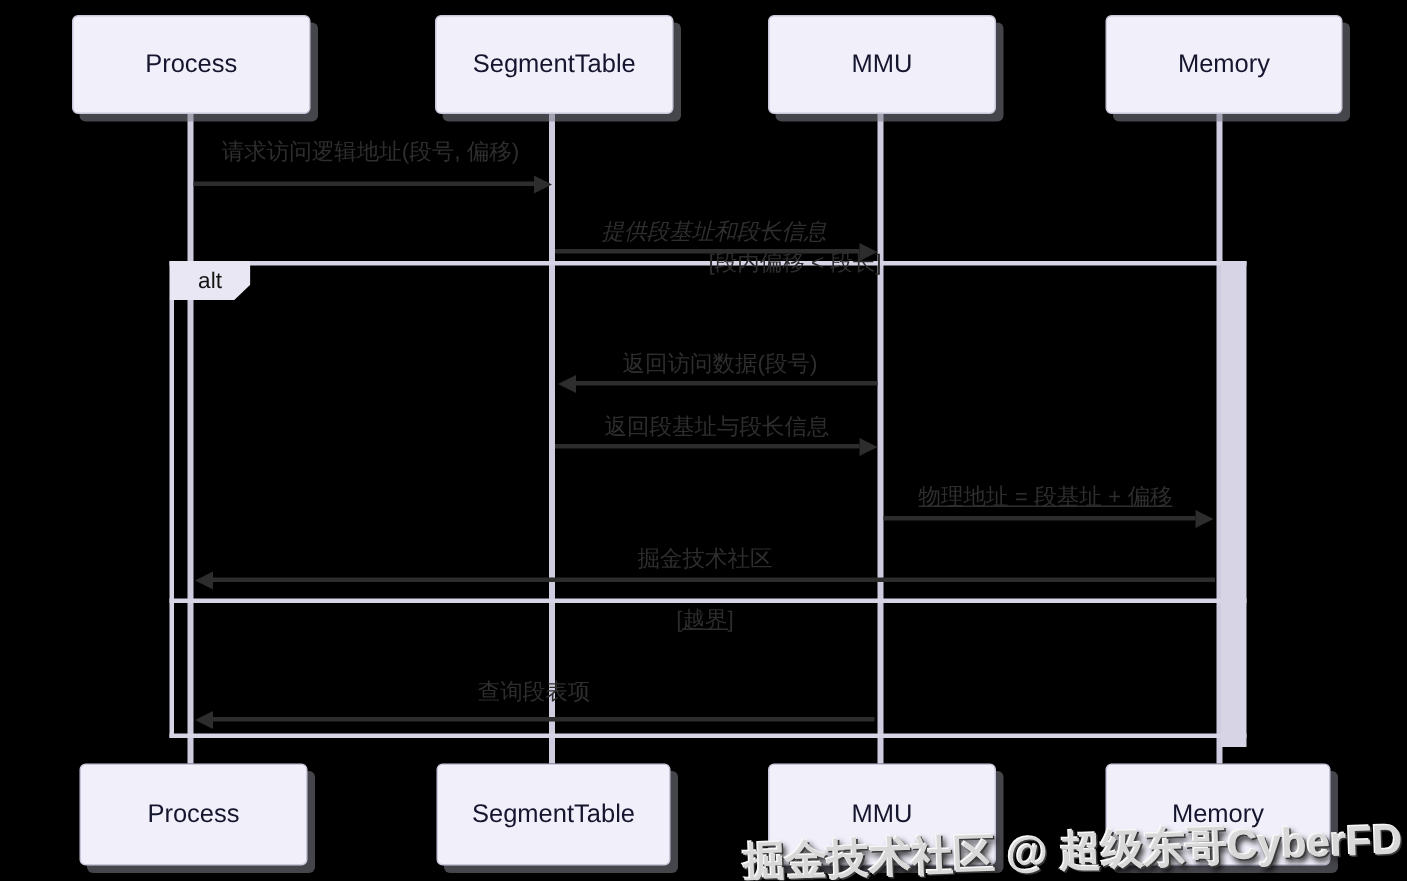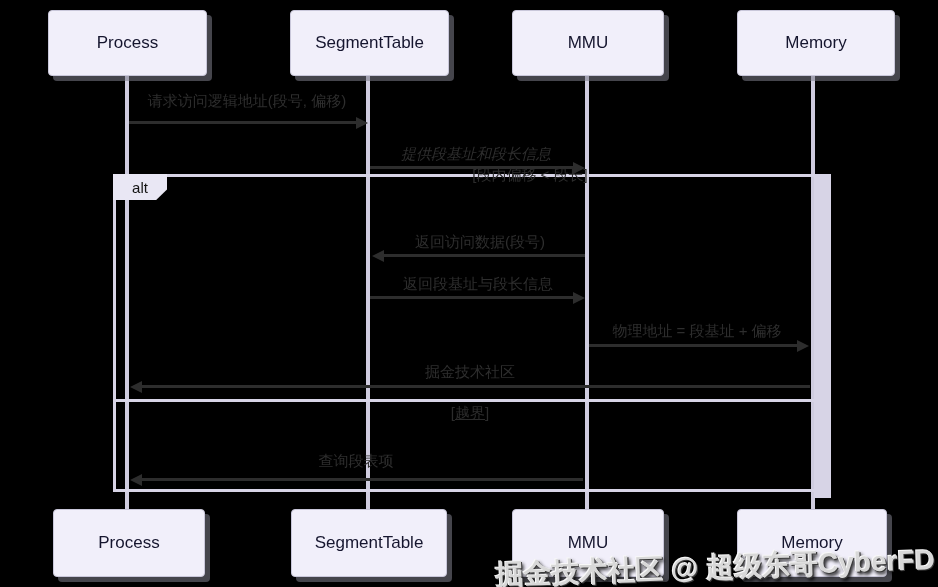--- a/index.html
+++ b/index.html
@@ -82,21 +82,21 @@
     <div class="msg-line" style="left:384px; top:254px; width:201px;"></div>
   </div>
 
   <div>
     <span class="msg-text" style="left:478px; top:275px;">返回段基址与段长信息</span>
     <div class="msg-line" style="left:370px; top:296px; width:203px;"></div>
     <div class="arrow-r" style="left:573px; top:292px;"></div>
   </div>
 
   <div>
-    <span class="msg-text" style="left:697px; top:322px;">物理地址 = 段基址 + 偏移</span>
+    <span class="msg-text" style="left:697px; top:322px;text-decoration:underline;">物理地址 = 段基址 + 偏移</span>
     <div class="msg-line" style="left:589px; top:344px; width:208px;"></div>
     <div class="arrow-r" style="left:797px; top:340px;"></div>
   </div>
 
   <div>
     <span class="msg-text" style="left:470px; top:363px;">掘金技术社区</span>
     <div class="arrow-l" style="left:130px; top:381px;"></div>
     <div class="msg-line" style="left:142px; top:385px; width:668px;"></div>
   </div>
 

